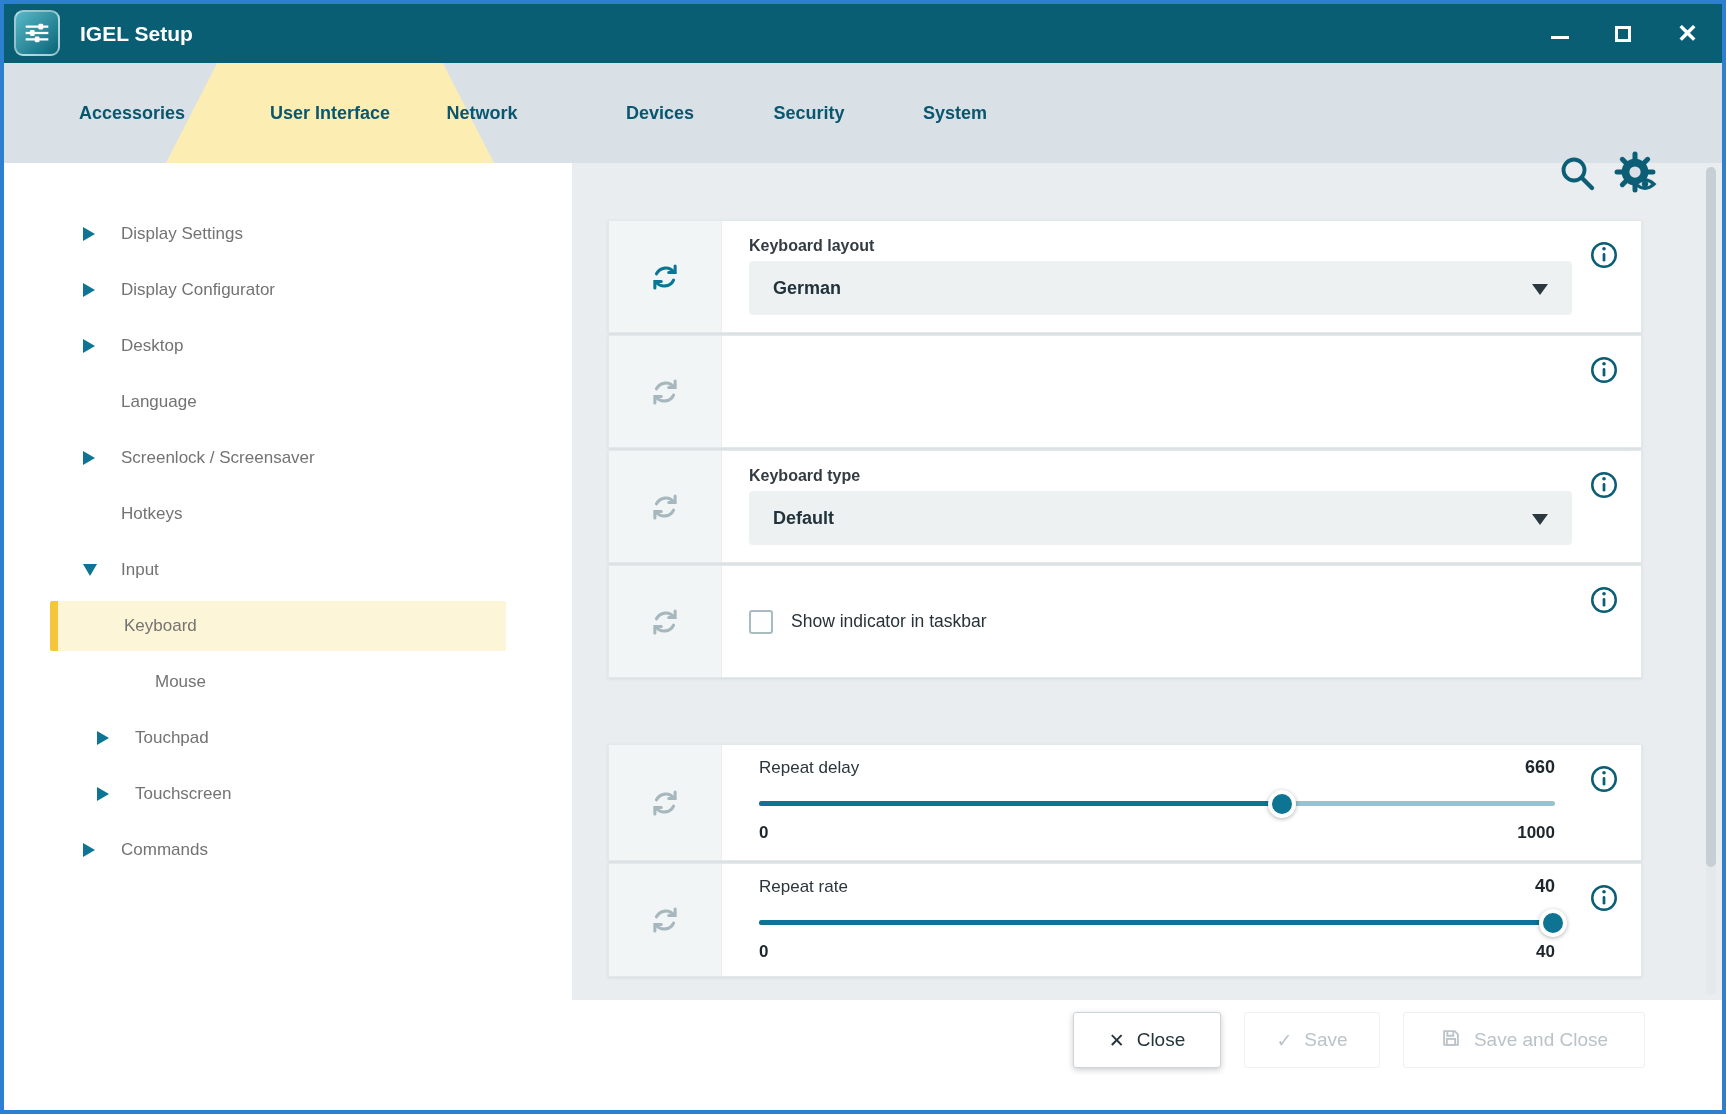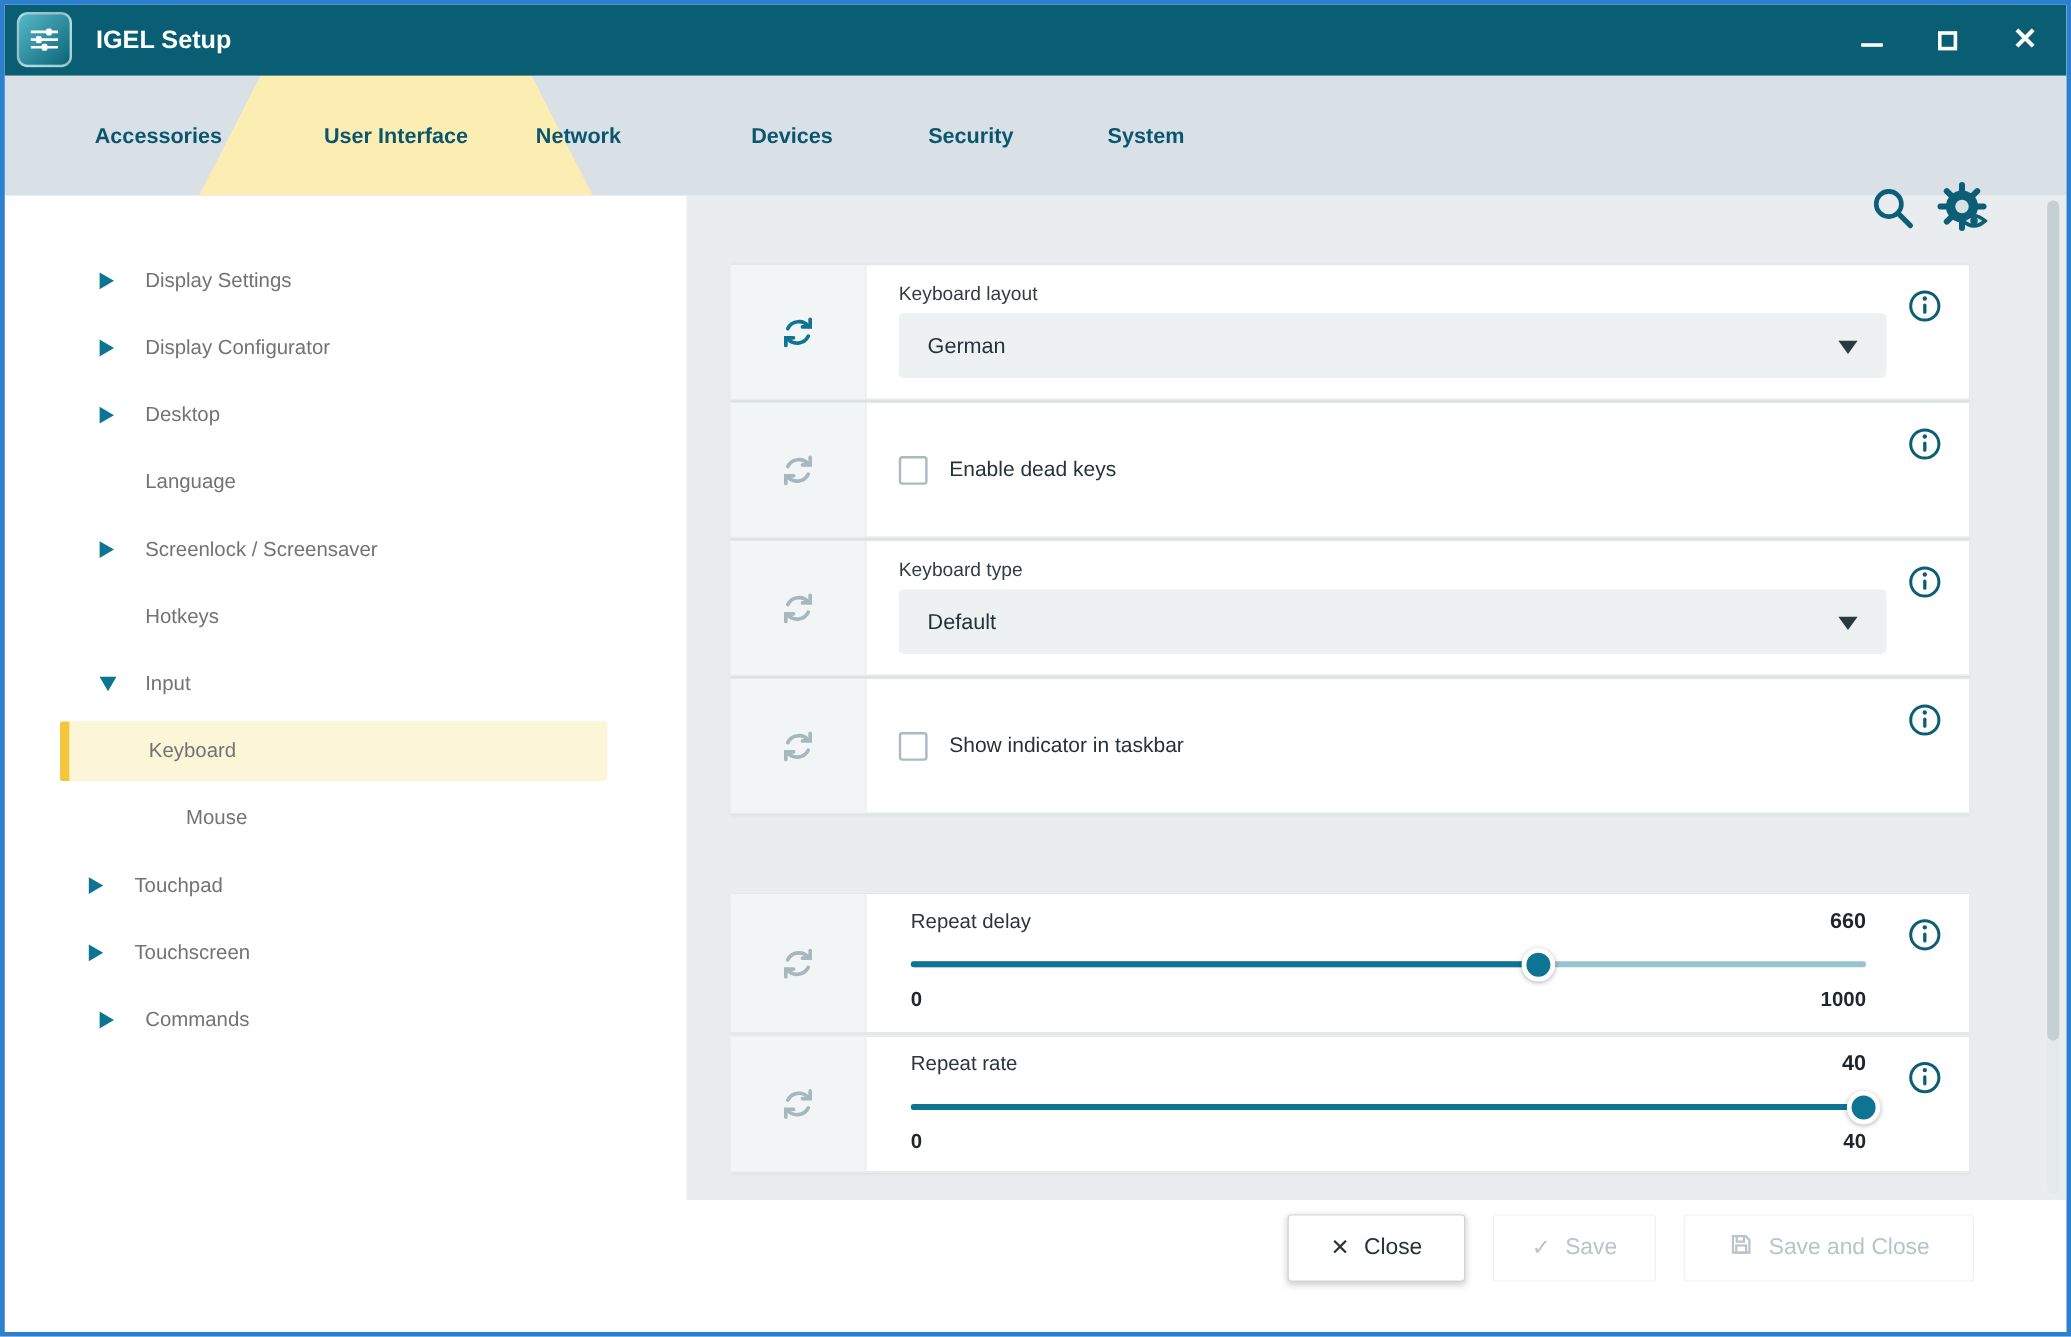--- a/index.html
+++ b/index.html
@@ -27,40 +27,40 @@
          color:#0a566e; font-size:18px; font-weight:700; white-space:nowrap; z-index:4; cursor:default; }
   .hdr-icon { position:absolute; color:#0b5e75; z-index:4; }
   .hdr-icon svg { width:100%; height:100%; }
 
   
   .sidebar { position:absolute; left:0; top:159px; width:568px; height:837px; background:#fff; padding-top:43px; z-index:2; }
   .nav-row { height:56px; display:flex; align-items:center; color:#737373; font-size:17px; cursor:default; }
   .pl-root-arrow { padding-left:79px; }
   .pl-root { padding-left:117px; }
   .pl-sub { padding-left:151px; }
-  .pl-sub-arrow { padding-left:70px; }
+  .pl-sub-arrow { padding-left:93px; }
   .arrow-span { width:38px; display:flex; align-items:center; }
   .tri-r { width:0; height:0; border-left:12px solid #0d7494; border-top:7px solid transparent; border-bottom:7px solid transparent; }
   .tri-d { width:0; height:0; border-top:12px solid #0d7494; border-left:7px solid transparent; border-right:7px solid transparent; }
   .nav-selected { height:50px; margin:3px 0; margin-left:46px; width:456px; background:#fdf5d8;
                   border-left:8px solid #f3c63e; padding-left:66px; border-radius:2px; }
 
   
   .main { position:absolute; left:568px; top:159px; width:1150px; height:837px; background:#e9edef; z-index:1; }
   .card { position:absolute; left:36px; width:1034px; background:#fff; border:1px solid #e3e8ea;
           box-shadow:0 1px 3px rgba(40,60,70,.10); }
   .strip { position:absolute; left:0; top:0; bottom:0; width:113px; background:#f2f5f6;
            border-right:1px solid #e9edef; display:flex; align-items:center; justify-content:center; }
   .reset { width:32px; height:32px; color:#a6b7be; cursor:pointer; }
   .reset.modified { color:#0d7494; }
   .reset svg { width:100%; height:100%; }
   .info { position:absolute; top:19px; right:22px; width:30px; height:30px; color:#0b5e75; cursor:pointer; }
   .info svg { width:100%; height:100%; }
 
-  .content-dd { position:absolute; left:140px; right:69px; top:0; bottom:0; }
+  .content-dd { position:absolute; left:140px; right:69px; top:0; bottom:0;font-weight:bold; }
   .dd-label { position:absolute; top:16px; left:0; font-size:16px; color:#333c42; }
   .dd { position:absolute; top:40px; left:0; right:0; height:54px; background:#eef1f2; border-radius:4px;
         display:flex; align-items:center; padding:0 24px; font-size:18px; color:#22333c; cursor:pointer; }
   .dd-caret { position:absolute; right:24px; top:23px; width:0; height:0;
               border-left:8px solid transparent; border-right:8px solid transparent; border-top:11px solid #2a3940; }
 
   .content-cb { position:absolute; left:140px; right:69px; top:0; bottom:0; display:flex; align-items:center; gap:18px; }
   .cb { width:24px; height:24px; border:2px solid #a9bac1; border-radius:3px; background:#fdfefe; cursor:pointer; flex:none; }
   .cb-label { font-size:17.5px; color:#273238; }
 
@@ -246,24 +246,20 @@
       <div class="strip">
         <span class="reset">
           <svg viewBox="0 0 24 24" fill="none" stroke="currentColor" stroke-width="2.3" stroke-linecap="round">
             <path d="M18.8 8.4 A7.8 7.8 0 0 0 5.6 9.6"></path>
               <path d="M5.2 15.6 A7.8 7.8 0 0 0 18.4 14.4"></path>
             <path d="M19.6 3.8 L19.6 8.6 L14.8 8.6"></path>
               <path d="M4.4 20.2 L4.4 15.4 L9.2 15.4"></path>
           </svg>
         </span>
       </div>
-      <div class="content-cb">
-        <span class="cb"></span>
-        <span class="cb-label">Enable dead keys</span>
-      </div>
       <span class="info">
         <svg viewBox="0 0 24 24">
             <circle cx="12" cy="12" r="9.4" fill="none" stroke="currentColor" stroke-width="2"></circle>
             <rect x="10.9" y="10.4" width="2.2" height="6.8" rx="1.1" fill="currentColor"></rect>
             <circle cx="12" cy="7" r="1.45" fill="currentColor"></circle>
           </svg>
       </span>
     </div>
 
     <div class="card" style="top:287px;height:113px;">

